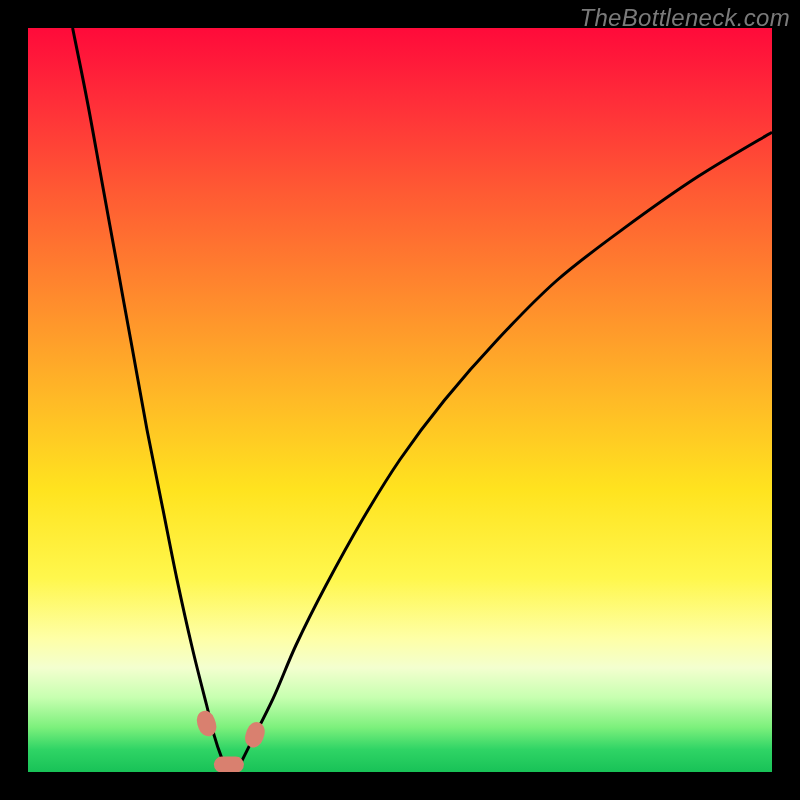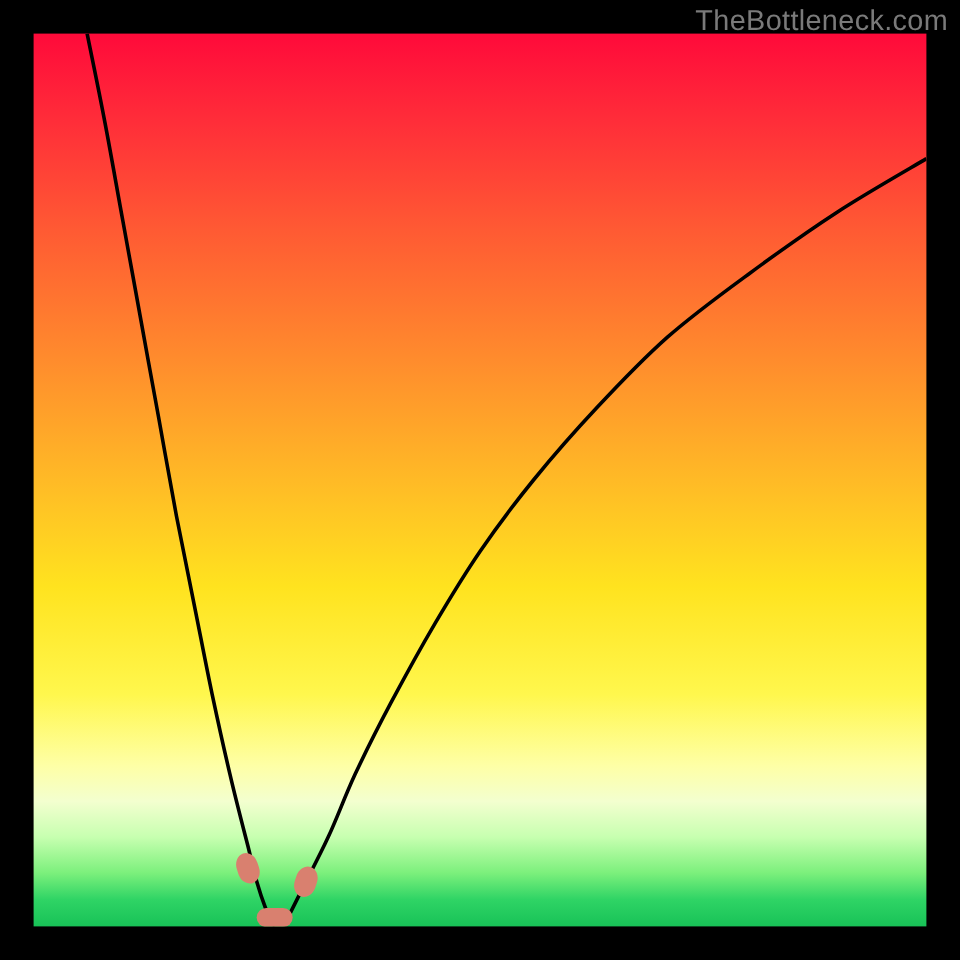--- a/index.html
+++ b/index.html
@@ -9,20 +9,21 @@
     height: 800px;
     background: #000;
     overflow: hidden;
     font-family: Arial, Helvetica, sans-serif;
   }
   .outer {
     position: relative;
     width: 800px;
     height: 800px;
     background: #000;
+    font-style: italic;
   }
   .watermark {
     position: absolute;
     top: 4px;
     right: 10px;
     color: #7a7a7a;
     font-size: 24px;
     font-weight: 500;
     letter-spacing: 0.3px;
     z-index: 10;

